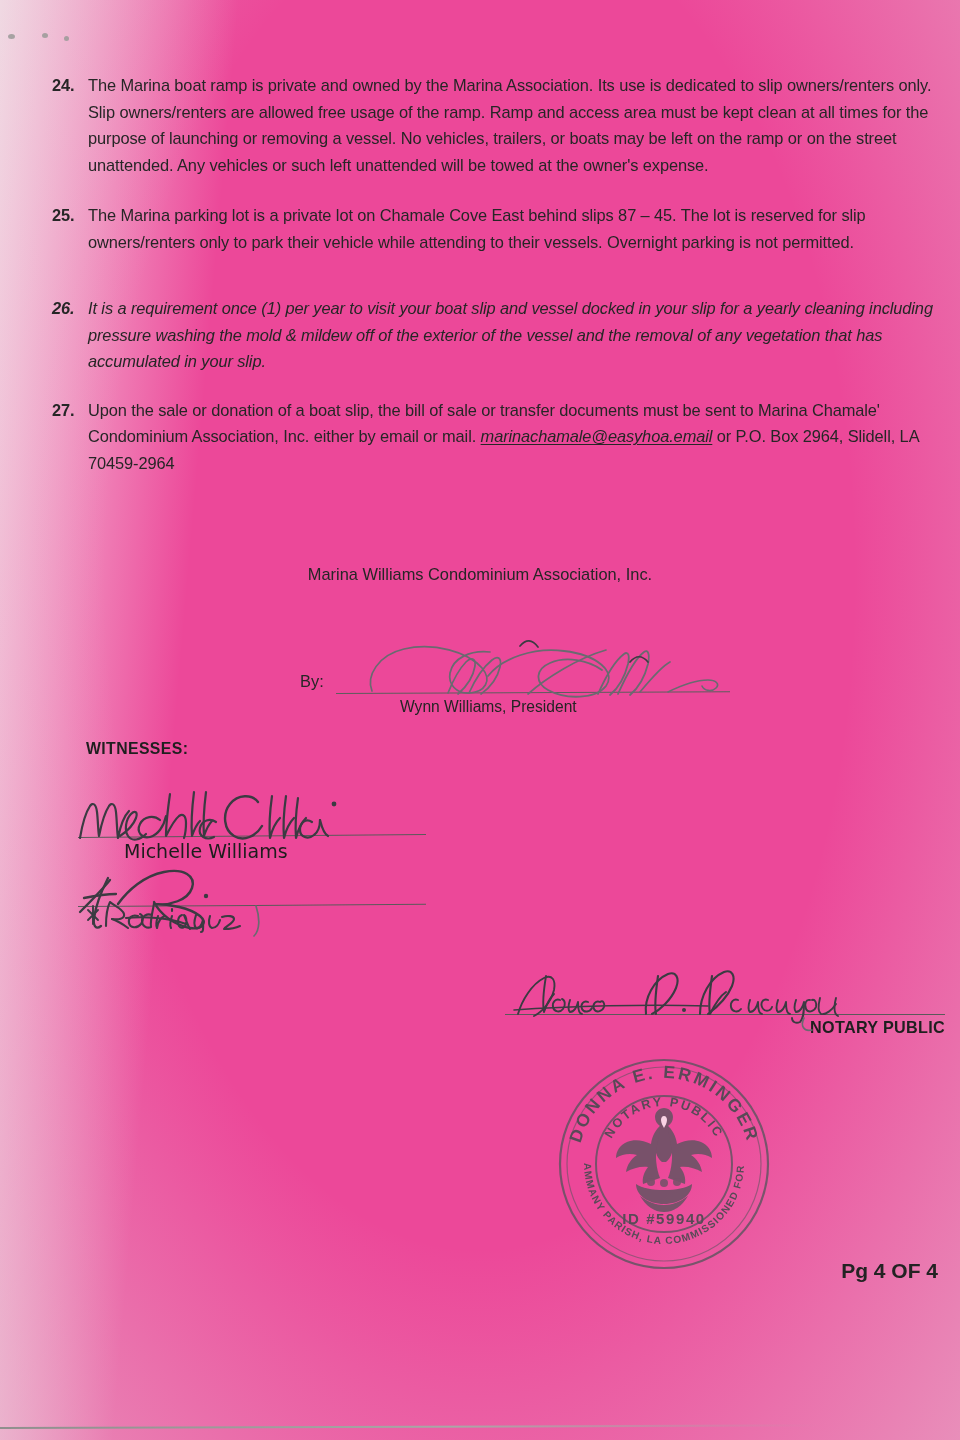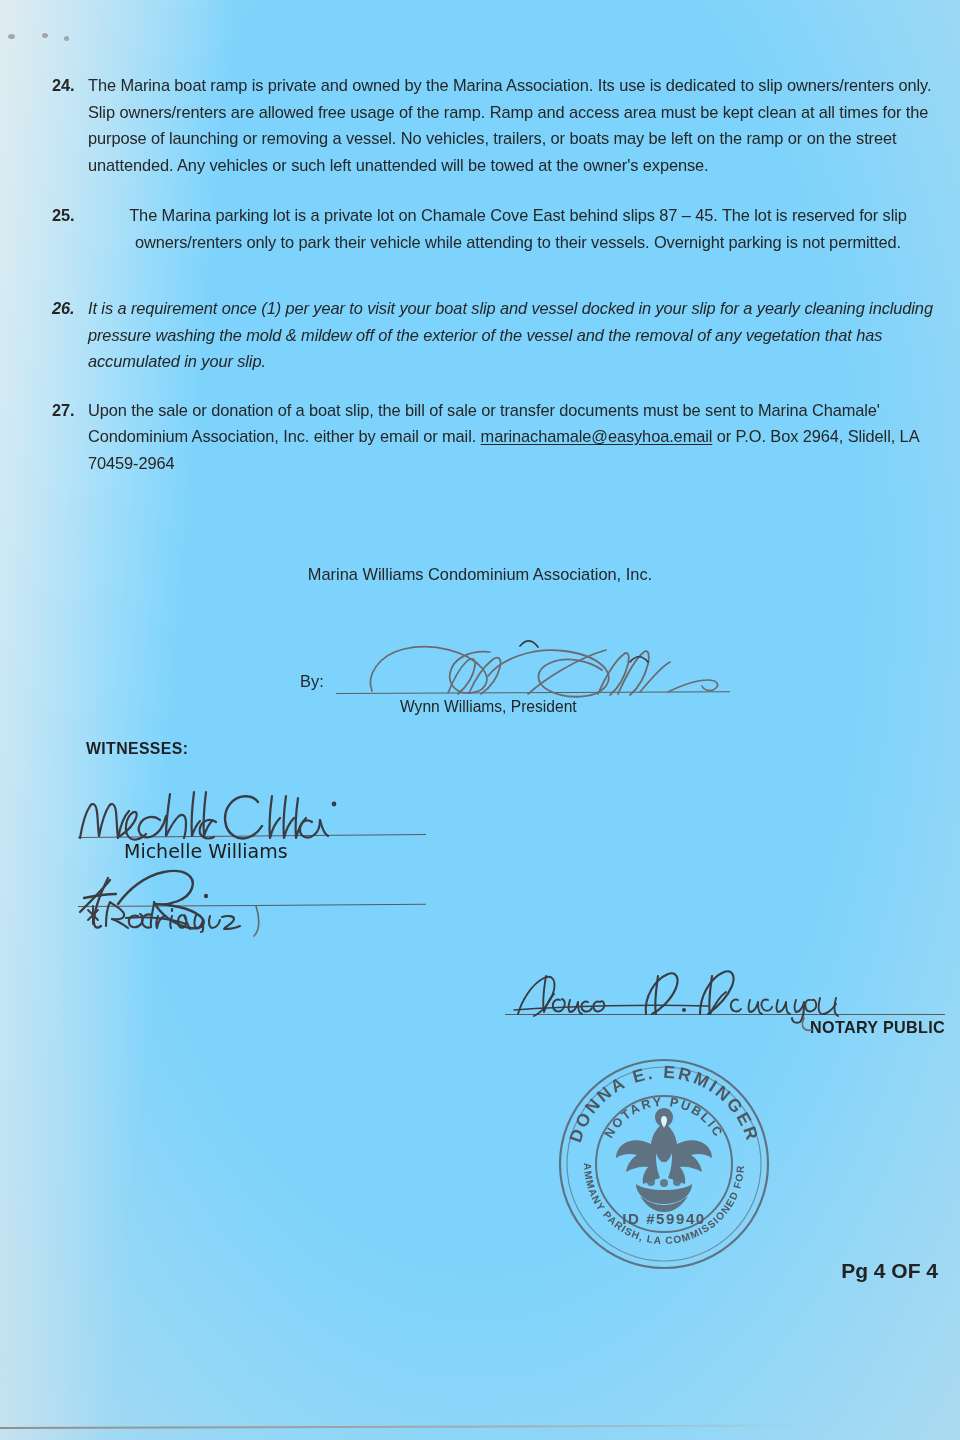--- a/index.html
+++ b/index.html
@@ -8,21 +8,21 @@
     padding: 0;
     background: #ffffff;
   }
   body {
     font-family: "Liberation Sans", sans-serif;
   }
   .page {
     position: relative;
     width: 960px;
     height: 1440px;
-    background: #7dd3fc;
+    background: #ec4899;
     overflow: hidden;
     color: #2b2b2b;
   }
   
   .paper-tint {
     position: absolute;
     inset: 0;
     background:
       radial-gradient(ellipse at 50% 40%, rgba(255,255,255,0) 55%, rgba(228,228,226,0.45) 100%),
       linear-gradient(95deg, rgba(247,247,245,0.8) 0%, rgba(255,255,255,0) 22%);
@@ -68,20 +68,21 @@
     top: 0;
     font-size: 16.4px;
     font-weight: 600;
     color: #262626;
   }
   .clause-body { display: block; }
   .email-link {
     text-decoration: underline;
     text-underline-offset: 2px;
     color: #262626;
+    font-style: italic;
   }
 
   
   .affirmation {
     position: absolute;
     left: 0;
     top: 561px;
     width: 960px;
     text-align: center;
     font-size: 16.4px;
@@ -225,21 +226,21 @@
   <div class="speck" style="left:42px; top:33px; width:6px; height:5px;"></div>
   <div class="speck" style="left:64px; top:36px; width:5px; height:5px;"></div>
 
   <div class="clauses">
 
     <p class="clause">
       <span class="clause-num">24.</span>
       <span class="clause-body">The Marina boat ramp is private and owned by the Marina Association.  Its use is dedicated to slip owners/renters only. Slip owners/renters are allowed free usage of the ramp.  Ramp and access area must be kept clean at all times for the purpose of launching or removing a vessel.  No vehicles, trailers, or boats may be left on the ramp or on the street unattended. Any vehicles or such left unattended will be towed at the owner's expense.</span>
     </p>
 
-    <p class="clause" style="margin-bottom:40px;text-align:center;">
+    <p class="clause" style="margin-bottom:40px;">
       <span class="clause-num">25.</span>
       <span class="clause-body">The Marina parking lot is a private lot on Chamale Cove East behind slips 87 – 45. The lot is reserved for slip owners/renters only to park their vehicle while attending to their vessels. Overnight parking is not permitted.</span>
     </p>
 
     <p class="clause" style="margin-bottom:22px;font-style:italic;">
       <span class="clause-num">26.</span>
       <span class="clause-body">It is a requirement once (1) per year to visit your boat slip and vessel docked in your slip for a yearly cleaning including pressure washing the mold &amp; mildew off of the exterior of the vessel and the removal of any vegetation that has accumulated in your slip.</span>
     </p>
 
     <p class="clause">

